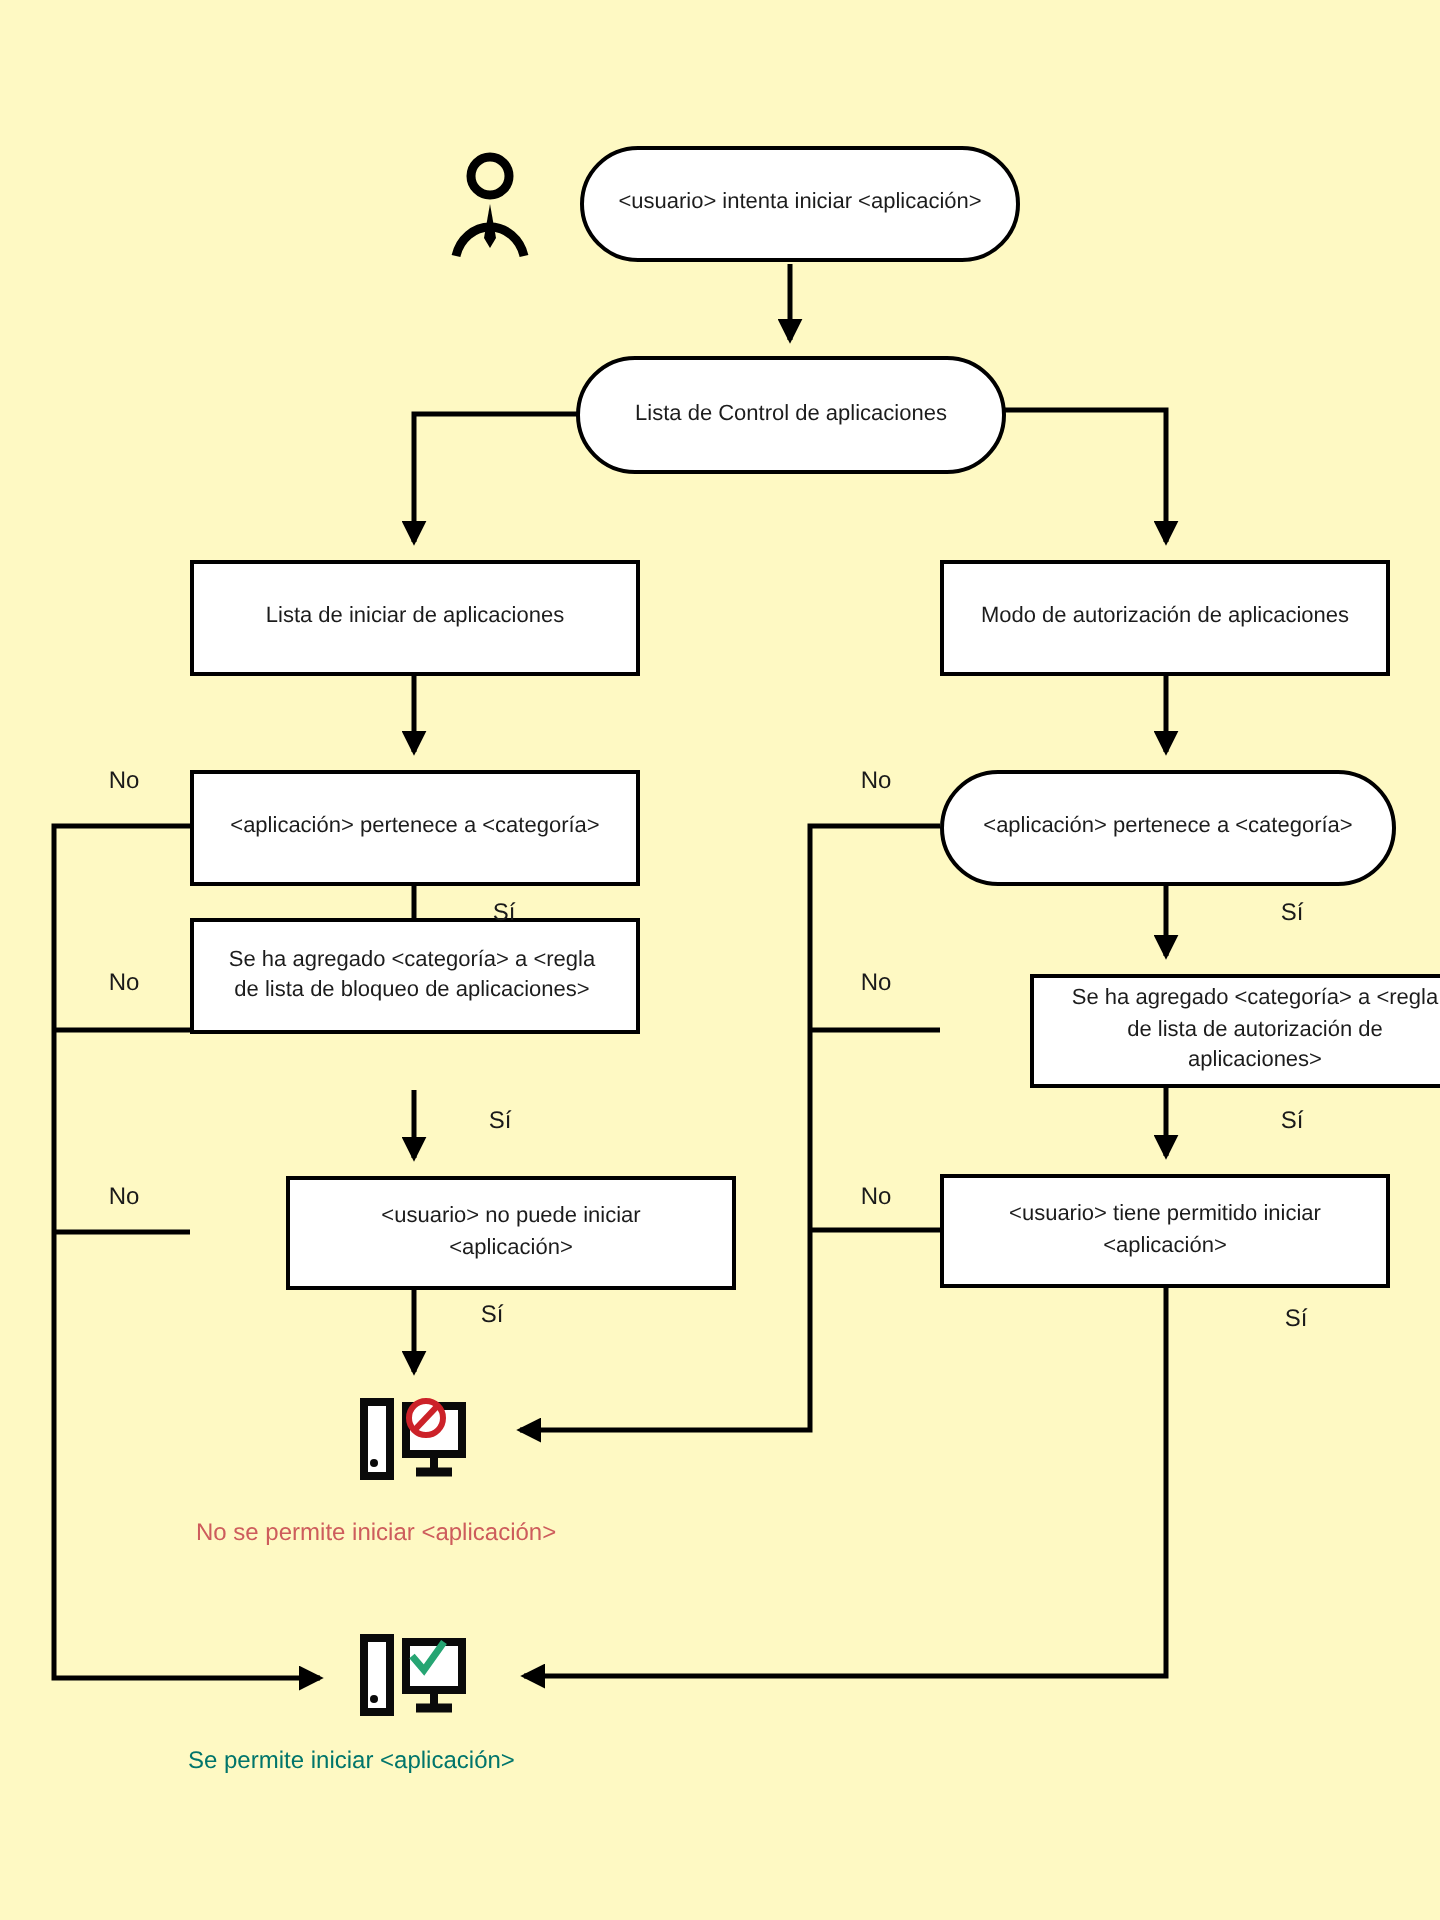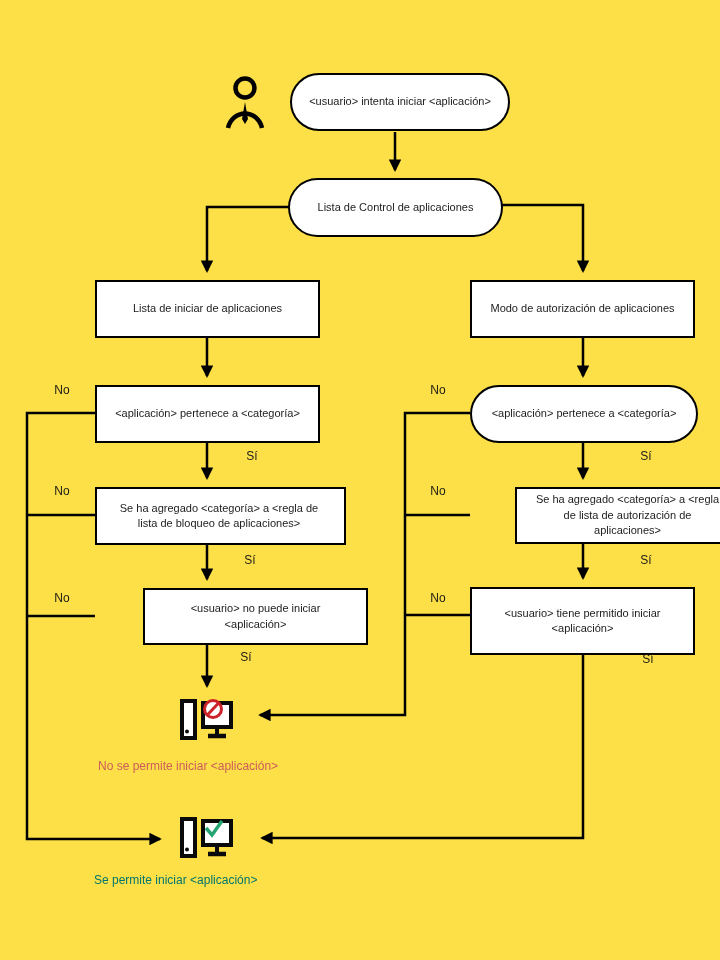--- a/index.html
+++ b/index.html
@@ -1,21 +1,21 @@
 <!DOCTYPE html>
 <html style="--line: #000000; --blocked-text: #cd5c5c; --allowed-text: #00756b; --prohibition: #cc2229; --checkmark: #26a573;"><head>
 <meta charset="utf-8">
 <style>
   html, body { margin: 0; padding: 0; }
   body { font-family: "Liberation Sans", sans-serif; background: #ffffff; }
   #canvas {
     position: relative;
     width: 720px;
     height: 960px;
-    background: #fde047;
+    background: #fef9c3;
     overflow: hidden;
   }
   #connectors {
     position: absolute;
     left: 0; top: 0;
     width: 720px; height: 960px;
     z-index: 1;
   }
   .node {
     position: absolute;
@@ -94,27 +94,27 @@
   <div class="node pill" style="left:288px; top:178px; width:215px; height:59px;">Lista de Control de aplicaciones</div>
 
   <div class="node" style="left:95px; top:280px; width:225px; height:58px;">Lista de iniciar de aplicaciones</div>
 
   <div class="node" style="left:470px; top:280px; width:225px; height:58px;">Modo de autorización de aplicaciones</div>
 
   <div class="node" style="left:95px; top:385px; width:225px; height:58px;">&lt;aplicación&gt; pertenece a &lt;categoría&gt;</div>
 
   <div class="node pill" style="left:470px; top:385px; width:228px; height:58px;">&lt;aplicación&gt; pertenece a &lt;categoría&gt;</div>
 
-  <div class="node" style="left:95px; top:487px; width:251px; height:58px;padding-left:13px;">Se ha agregado &lt;categoría&gt; a &lt;regla de lista de bloqueo de aplicaciones&gt;</div>
+  <div class="node" style="left:95px; top:459px; width:225px; height:58px;padding-left:13px;">Se ha agregado &lt;categoría&gt; a &lt;regla de lista de bloqueo de aplicaciones&gt;</div>
 
   <div class="node" style="left:470px; top:487px; width:225px; height:57px;margin-left:45px;">Se ha agregado &lt;categoría&gt; a &lt;regla de lista de autorización de aplicaciones&gt;</div>
 
   <div class="node" style="left:95px; top:588px; width:225px; height:57px;margin-left:48px;">&lt;usuario&gt; no puede iniciar &lt;aplicación&gt;</div>
 
-  <div class="node" style="left:470px; top:587px; width:225px; height:68px;">&lt;usuario&gt; tiene permitido iniciar &lt;aplicación&gt;</div>
+  <div class="node" style="left:470px; top:587px; width:225px; height:57px;">&lt;usuario&gt; tiene permitido iniciar &lt;aplicación&gt;</div>
 
   <div class="branch-label" style="left:42px; top:383px;">No</div>
   <div class="branch-label" style="left:42px; top:484px;">No</div>
   <div class="branch-label" style="left:42px; top:591px;">No</div>
 
   <div class="branch-label" style="left:418px; top:383px;">No</div>
   <div class="branch-label" style="left:418px; top:484px;">No</div>
   <div class="branch-label" style="left:418px; top:591px;">No</div>
 
   <div class="branch-label" style="left:232px; top:449px;">Sí</div>

